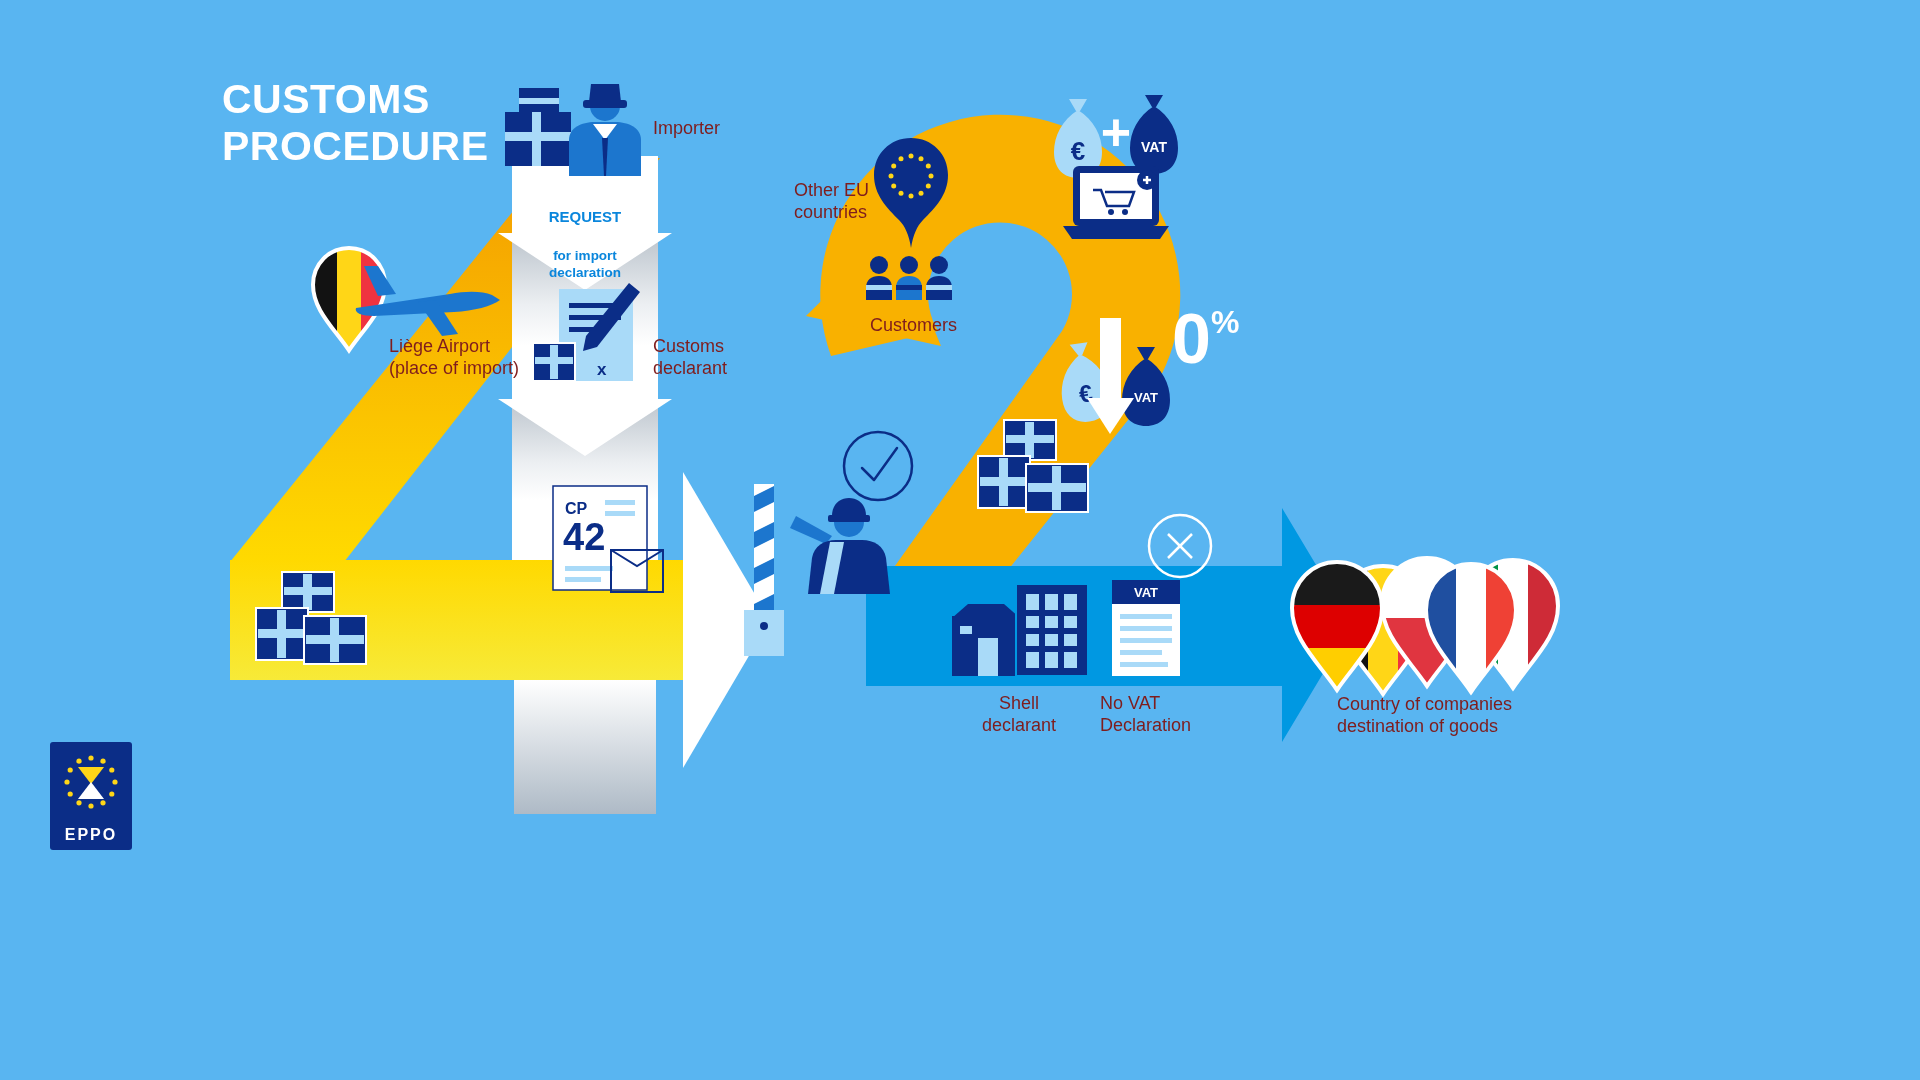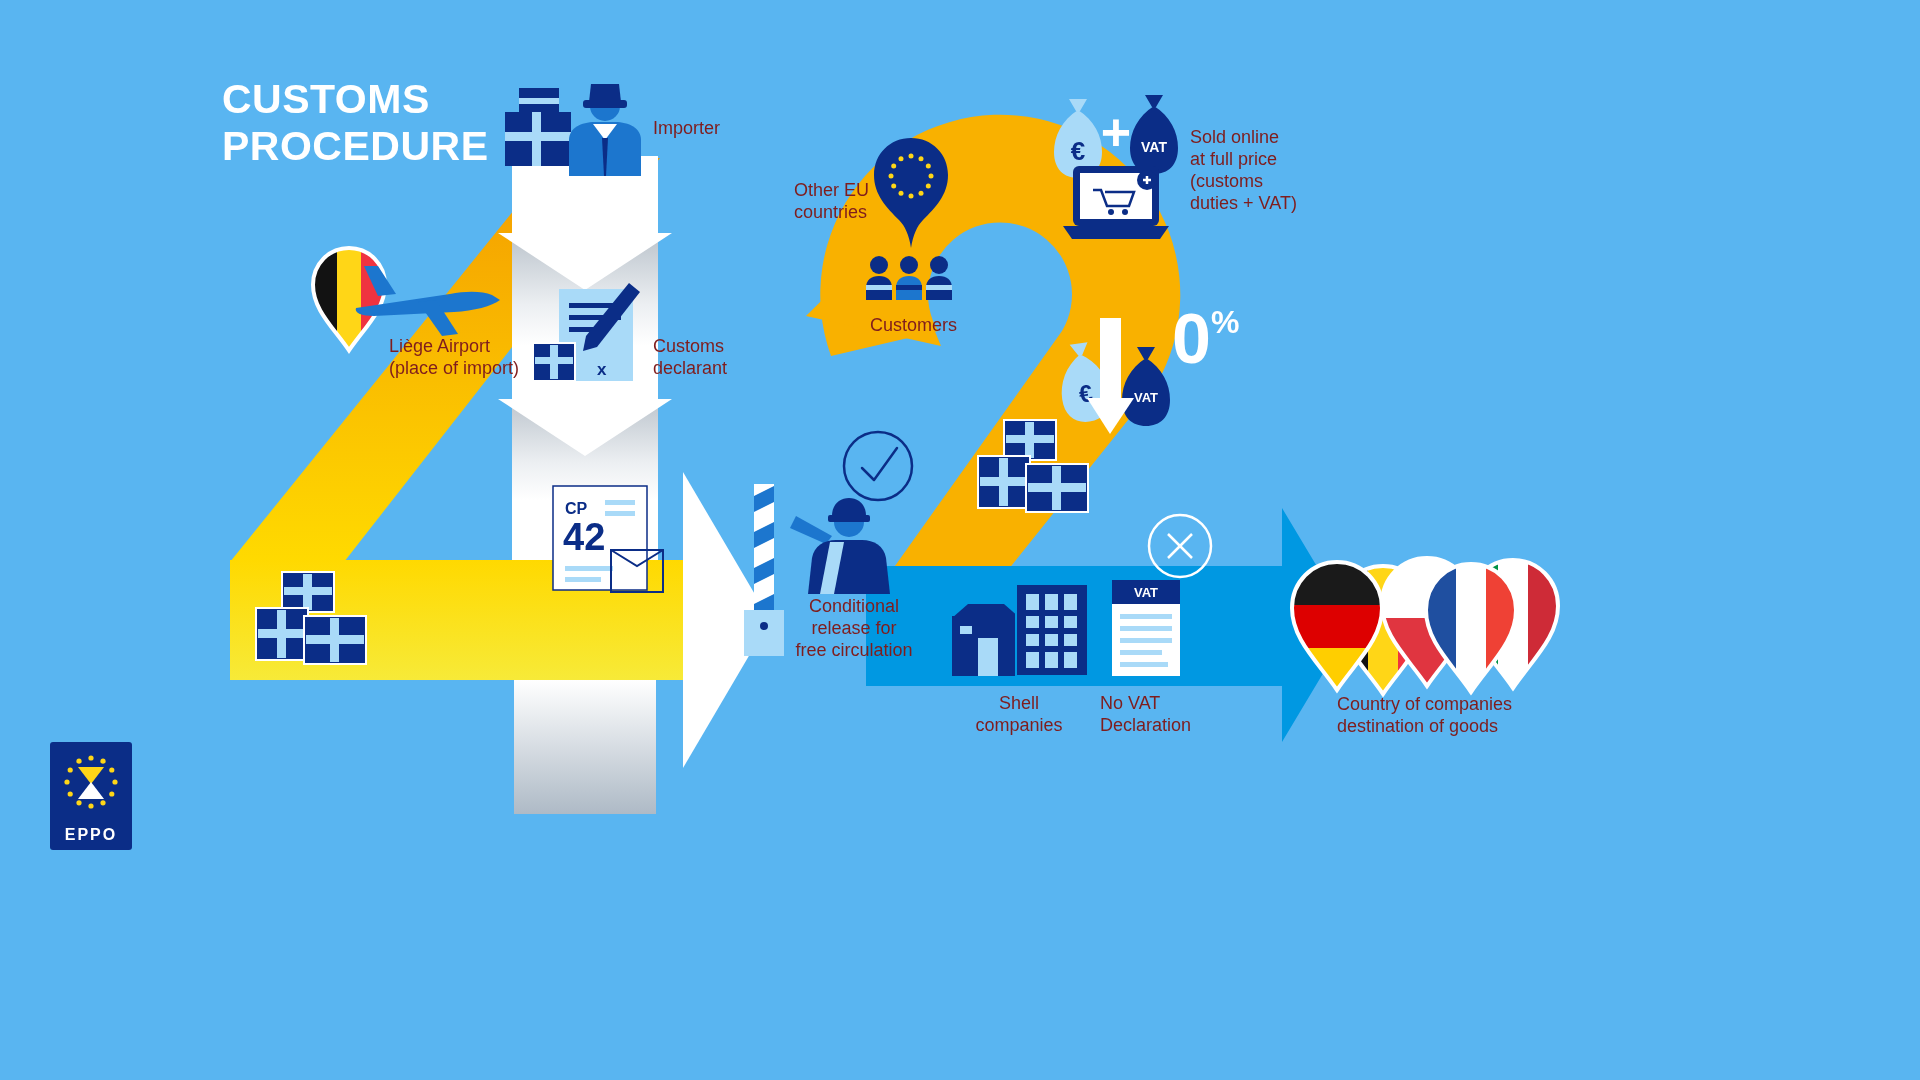--- a/index.html
+++ b/index.html
@@ -348,37 +348,35 @@
     </g>
     <polygon points="28,25 54,25 41,42" fill="#FFD617"></polygon>
     <polygon points="28,57 54,57 41,40" fill="#fff"></polygon>
     <text x="41" y="98" text-anchor="middle" font-size="16" fill="#fff" letter-spacing="2">EPPO</text>
   </g>
 </svg>
 
 <div class="lbl" id="title">CUSTOMS
 PROCEDURE</div>
 <div class="lbl" id="lbl-importer">Importer</div>
+<div class="lbl" id="lbl-request">
+  <span class="t">REQUEST</span>
+  <span class="s">for import
+declaration</span>
+</div>
 <div class="lbl" id="lbl-liege">Liège Airport
 (place of import)</div>
 <div class="lbl" id="lbl-declarant">Customs
 declarant</div>
-<div class="lbl" id="lbl-conditional">Conditional
-release for
-free circulation</div>
 <div class="lbl" id="lbl-othereu">Other EU
 countries</div>
 <div class="lbl" id="lbl-customers">Customers</div>
-<div class="lbl" id="lbl-sold">Sold online
-at full price
-(customs
-duties + VAT)</div>
 <div id="zero-pct">
   <span class="z">0</span><span class="p">%</span>
 </div>
 <div class="lbl" id="lbl-shell">Shell
-companies</div>
+declarant</div>
 <div class="lbl" id="lbl-novat">No VAT
 Declaration</div>
 <div class="lbl" id="lbl-country">Country of companies
 destination of goods</div>
 
 </div>
 
 </body></html>

